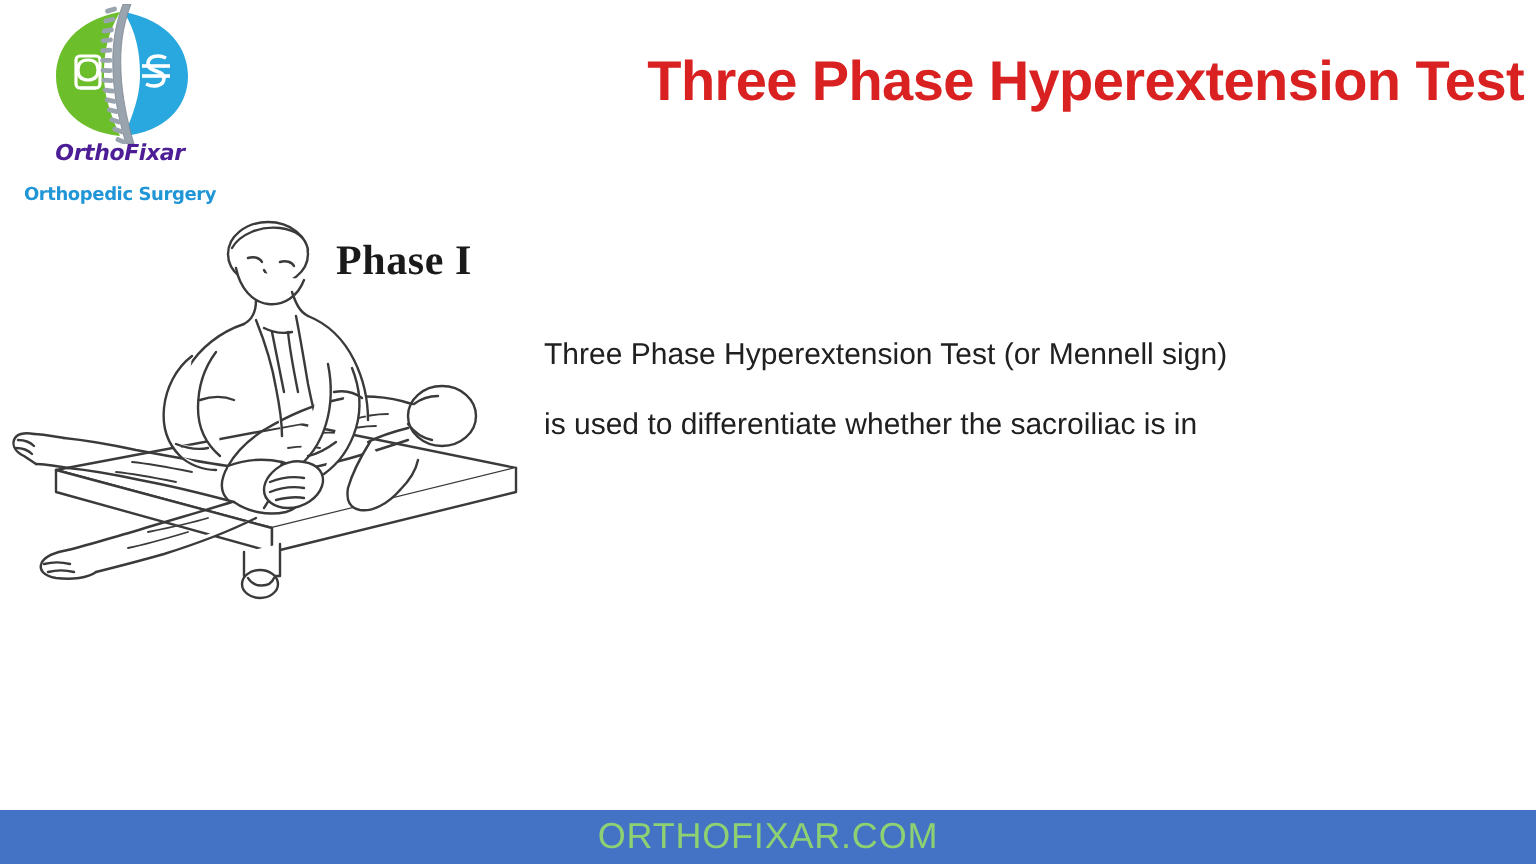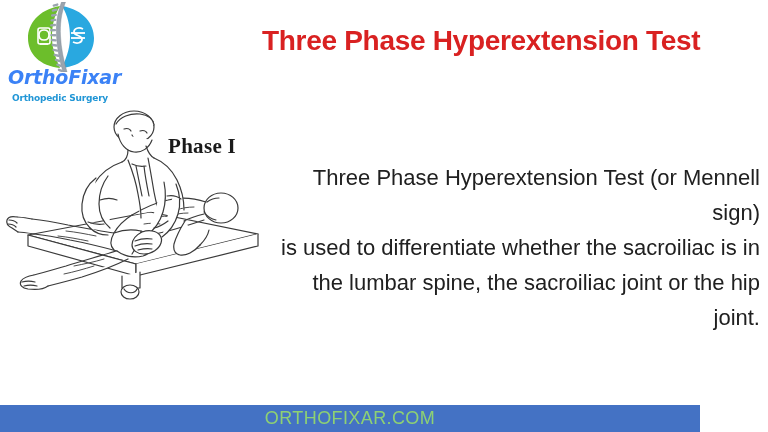--- a/index.html
+++ b/index.html
@@ -36,45 +36,45 @@
   #logo-text-wrap {
     position: absolute;
     left: 0px;
     top: 68px;
     width: 104px;
     text-align: center;
   }
   .logo-brand {
     display: block;
     font-family: "DejaVu Sans", sans-serif;
-    font-size: 19px;
+    font-size: 11px;
     font-weight: bold;
     font-style: italic;
-    color: #3b82f6;
+    color: #4c1d95;
     letter-spacing: -0.2px;
     line-height: 14px;
   }
   .logo-sub {
     display: block;
     font-family: "DejaVu Sans", sans-serif;
     font-size: 9px;
     font-weight: bold;
     color: #2196d6;
     letter-spacing: -0.2px;
     line-height: 12px;
     margin-top: 8px;
   }
 
   
   #title {
     position: absolute;
     left: 262px;
     top: 25px;
     width: 500px;
-    text-align: left;
+    text-align: right;
     font-family: "Liberation Sans", sans-serif;
     font-size: 28px;
     font-weight: bold;
     color: #d92121;
     letter-spacing: -0.3px;
     white-space: nowrap;
   }
 
   
   #illustration {
@@ -85,48 +85,48 @@
     height: 198px;
   }
   #illustration svg {
     display: block;
     width: 262px;
     height: 198px;
   }
   #phase-label {
     position: absolute;
     left: 168px;
-    top: 134px;
+    top: 118px;
     font-family: "Liberation Serif", serif;
     font-size: 21px;
     font-weight: bold;
     color: #1a1a1a;
     letter-spacing: 0.3px;
     white-space: nowrap;
   }
 
   
   #description {
     position: absolute;
     left: 272px;
     top: 160px;
     width: 488px;
-    text-align: right;
+    text-align: left;
     font-family: "Liberation Sans", sans-serif;
-    font-size: 22px;
+    font-size: 15px;
     line-height: 35px;
     color: #202020;
   }
 
   
   #footer {
     position: absolute;
     left: 0;
     top: 405px;
-    width: 700px;
+    width: 768px;
     height: 27px;
     background: #4472c4;
     display: flex;
     align-items: center;
     justify-content: center;
   }
   #footer-text {
     font-family: "Liberation Sans", sans-serif;
     font-size: 18px;
     color: #8ed173;
@@ -292,20 +292,19 @@
         <path d="M150 124 C155 123 160 120 164 117"></path>
       </g>
     </svg>
   </div>
 
   <div id="phase-label">Phase I</div>
 
   <div id="description">
     <div>Three Phase Hyperextension Test (or Mennell sign)</div>
     <div>is used to differentiate whether the sacroiliac is in</div>
-    <div>the lumbar spine, the sacroiliac joint or the hip joint.</div>
   </div>
 
   <div id="footer">
     <span id="footer-text">ORTHOFIXAR.COM</span>
   </div>
 
 </div>
 
 </body></html>

